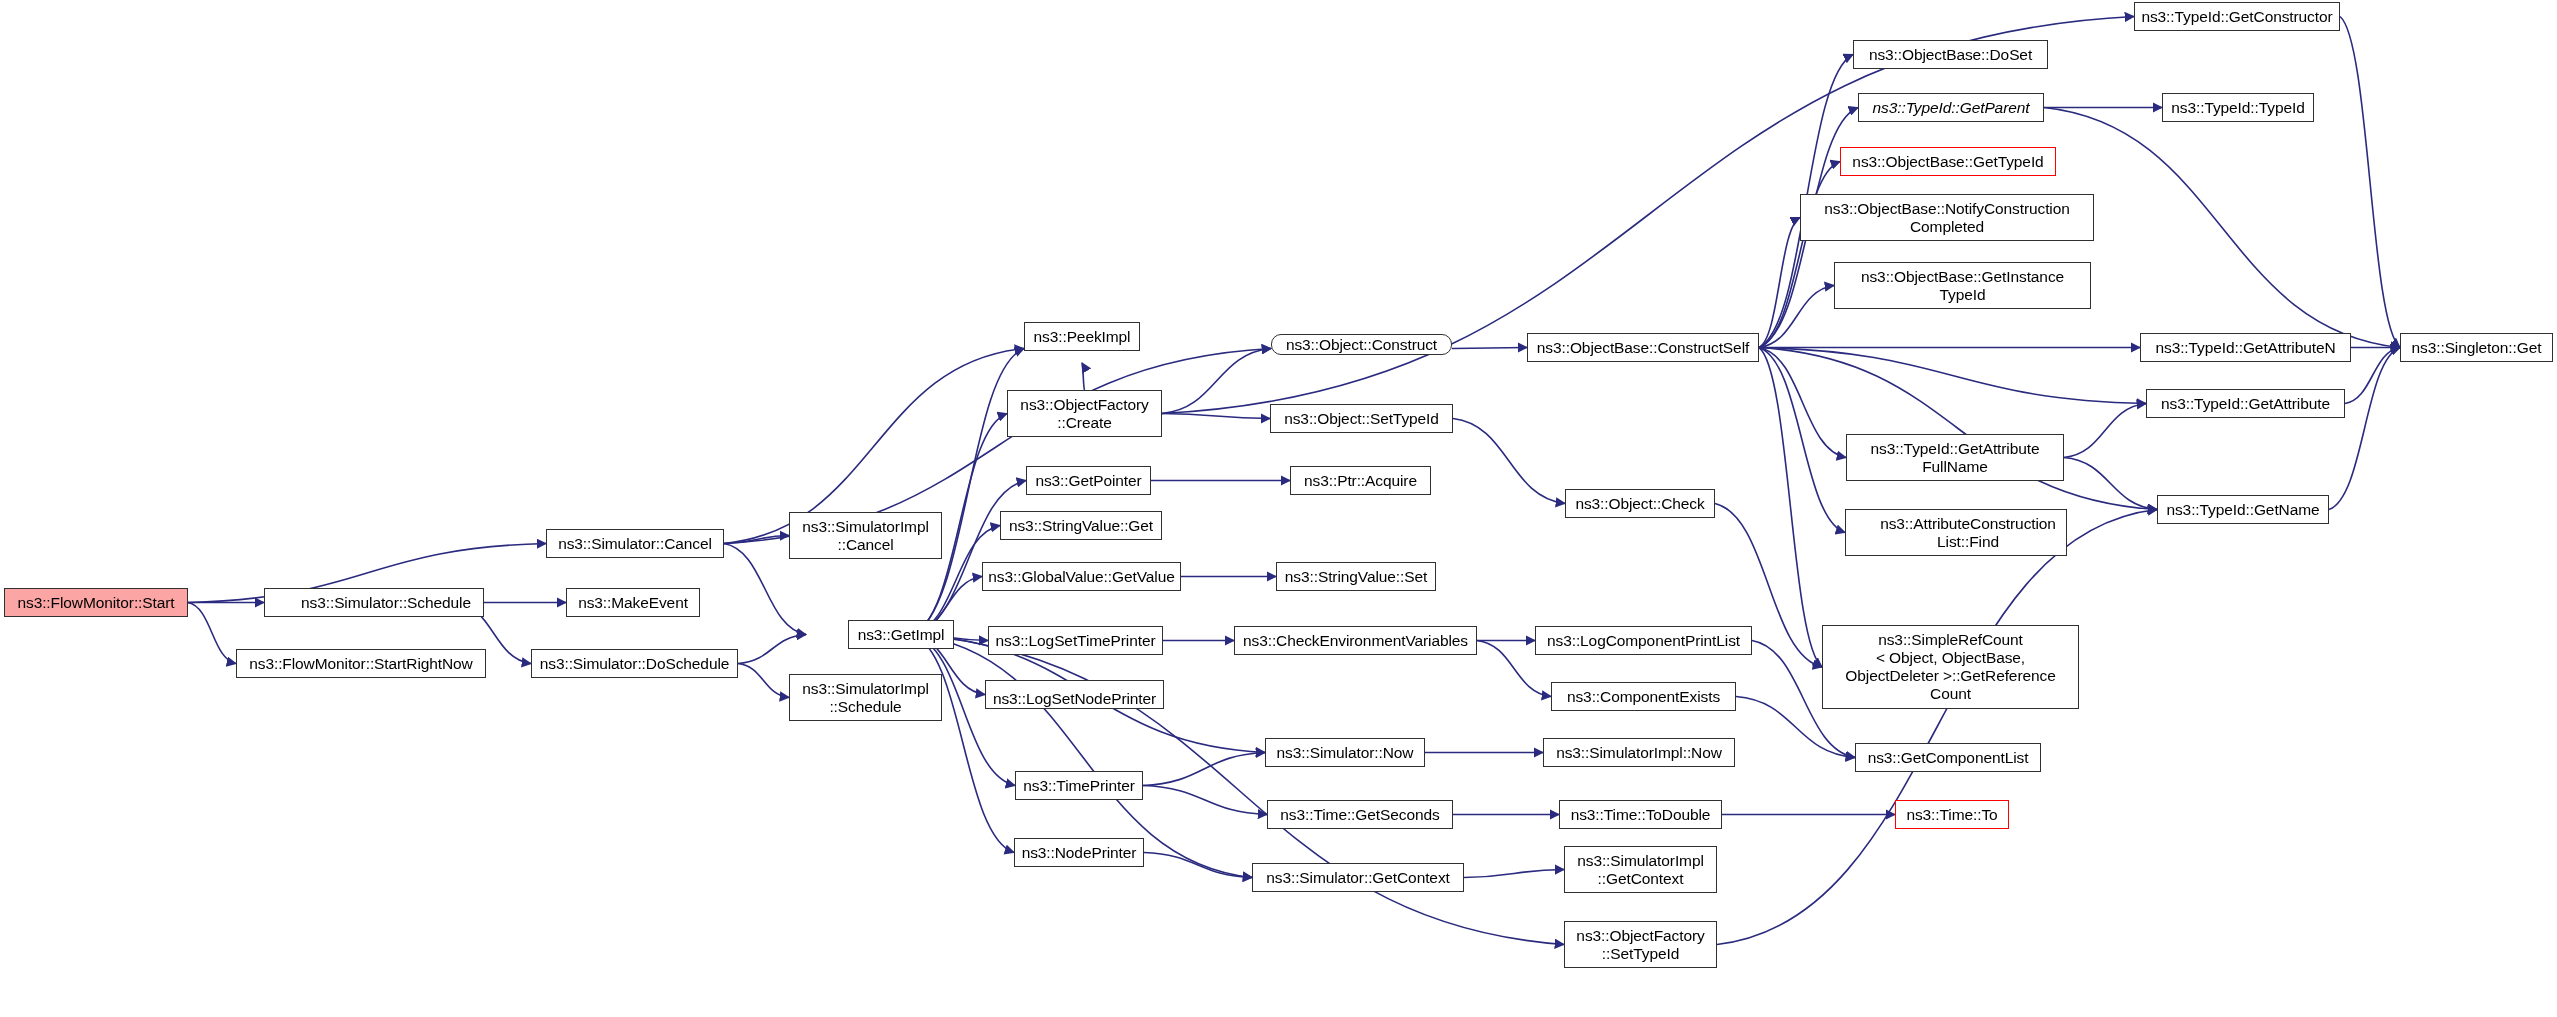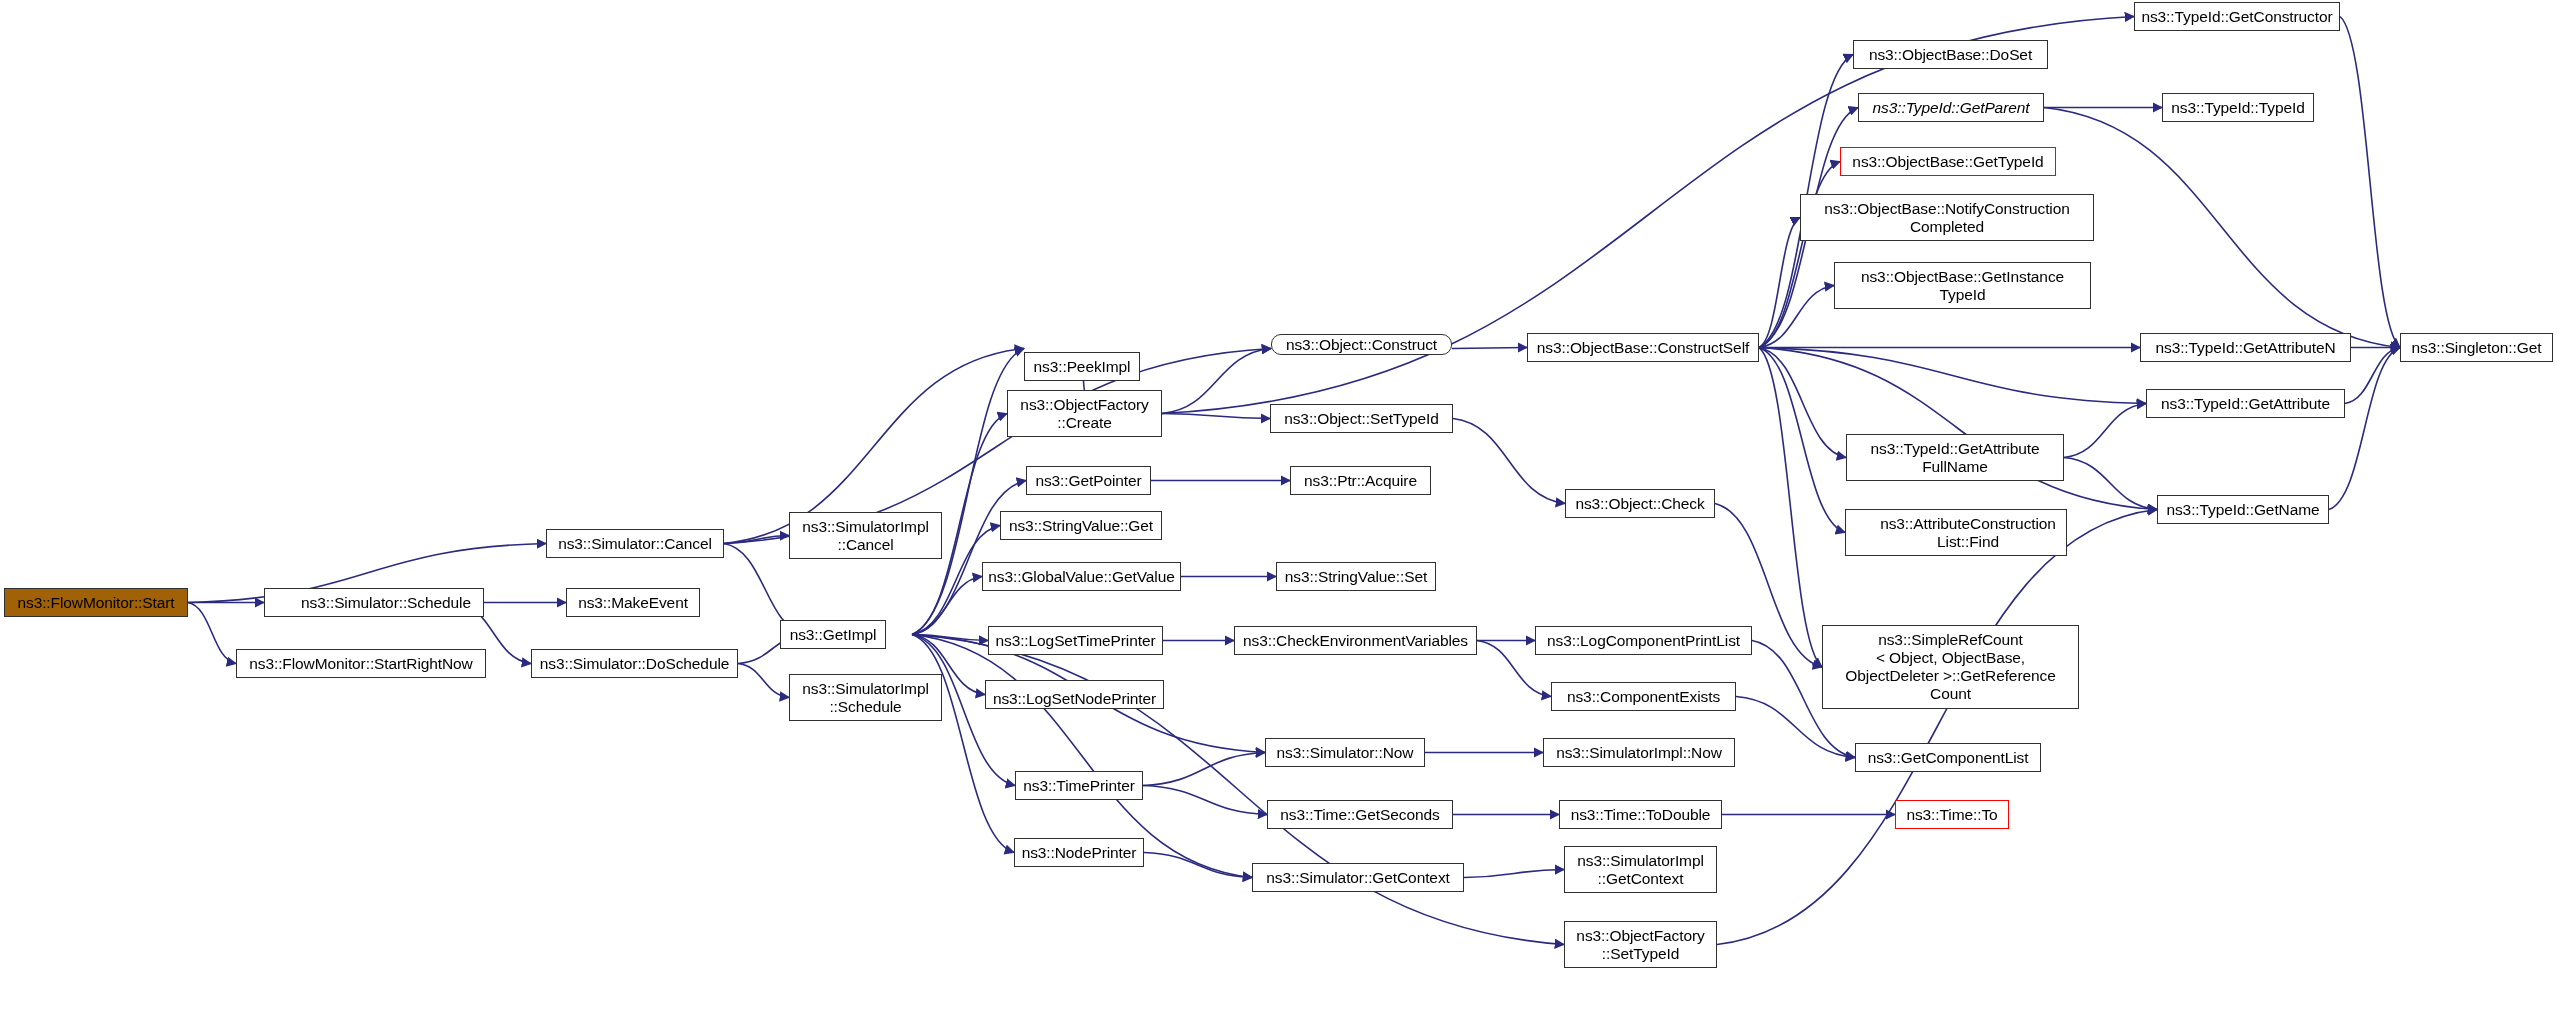--- a/index.html
+++ b/index.html
@@ -33,21 +33,21 @@
     font-size: 15.5px;
     line-height: 1.16;
     display: flex;
     align-items: center;
     justify-content: center;
     text-align: center;
     white-space: pre;
     letter-spacing: -0.1px;
   }
   .node.root {
-    background: #a16207;
+    background: #fca5a5;
     border-color: #303030;
   }
   .node.hot {
     border: 1px solid #ff0000;
     background: #ffffff;
   }
 </style>
 </head>
 <body>
 
@@ -129,22 +129,22 @@
       <div class="node root" style="left: 4px; top: 588px; width: 184px; height: 29px;"><span>ns3::FlowMonitor::Start</span></div>
       <div class="node" style="left: 264px; top: 588px; width: 220px; height: 29px; padding-left: 24px;"><span>ns3::Simulator::Schedule</span></div>
       <div class="node" style="left: 236px; top: 649px; width: 250px; height: 29px;"><span>ns3::FlowMonitor::StartRightNow</span></div>
       <div class="node" style="left: 566px; top: 588px; width: 134px; height: 29px;"><span>ns3::MakeEvent</span></div>
       <div class="node" style="left: 531px; top: 649px; width: 207px; height: 29px;"><span>ns3::Simulator::DoSchedule</span></div>
       <div class="node" style="left: 546px; top: 529px; width: 178px; height: 29px;"><span>ns3::Simulator::Cancel</span></div>
       <div class="node" style="left: 789px; top: 512px; width: 153px; height: 47px;"><span>ns3::SimulatorImpl
 ::Cancel</span></div>
       <div class="node" style="left: 789px; top: 674px; width: 153px; height: 47px;"><span>ns3::SimulatorImpl
 ::Schedule</span></div>
-      <div class="node" style="left: 780px; top: 620px; width: 106px; height: 29px;"><span>ns3::GetImpl</span></div>
-      <div class="node" style="left: 1024px; top: 352px; width: 116px; height: 29px;"><span>ns3::PeekImpl</span></div>
+      <div class="node" style="left: 848px; top: 620px; width: 106px; height: 29px;"><span>ns3::GetImpl</span></div>
+      <div class="node" style="left: 1024px; top: 322px; width: 116px; height: 29px;"><span>ns3::PeekImpl</span></div>
       <div class="node" style="left: 1007px; top: 390px; width: 155px; height: 47px;"><span>ns3::ObjectFactory
 ::Create</span></div>
       <div class="node" style="left: 1026px; top: 466px; width: 125px; height: 29px;"><span>ns3::GetPointer</span></div>
       <div class="node" style="left: 1000px; top: 511px; width: 162px; height: 29px;"><span>ns3::StringValue::Get</span></div>
       <div class="node" style="left: 982px; top: 562px; width: 199px; height: 29px;"><span>ns3::GlobalValue::GetValue</span></div>
       <div class="node" style="left: 988px; top: 626px; width: 175px; height: 29px;"><span>ns3::LogSetTimePrinter</span></div>
       <div class="node" style="left: 985px; top: 680px; width: 179px; height: 29px; align-items: flex-end;"><span>ns3::LogSetNodePrinter</span></div>
       <div class="node" style="left: 1015px; top: 771px; width: 128px; height: 29px; text-align: right;"><span>ns3::TimePrinter</span></div>
       <div class="node" style="left: 1014px; top: 838px; width: 130px; height: 29px;"><span>ns3::NodePrinter</span></div>
       <div class="node" style="left: 1271px; top: 334px; width: 181px; height: 21px; border-radius: 10px;"><span>ns3::Object::Construct</span></div>

